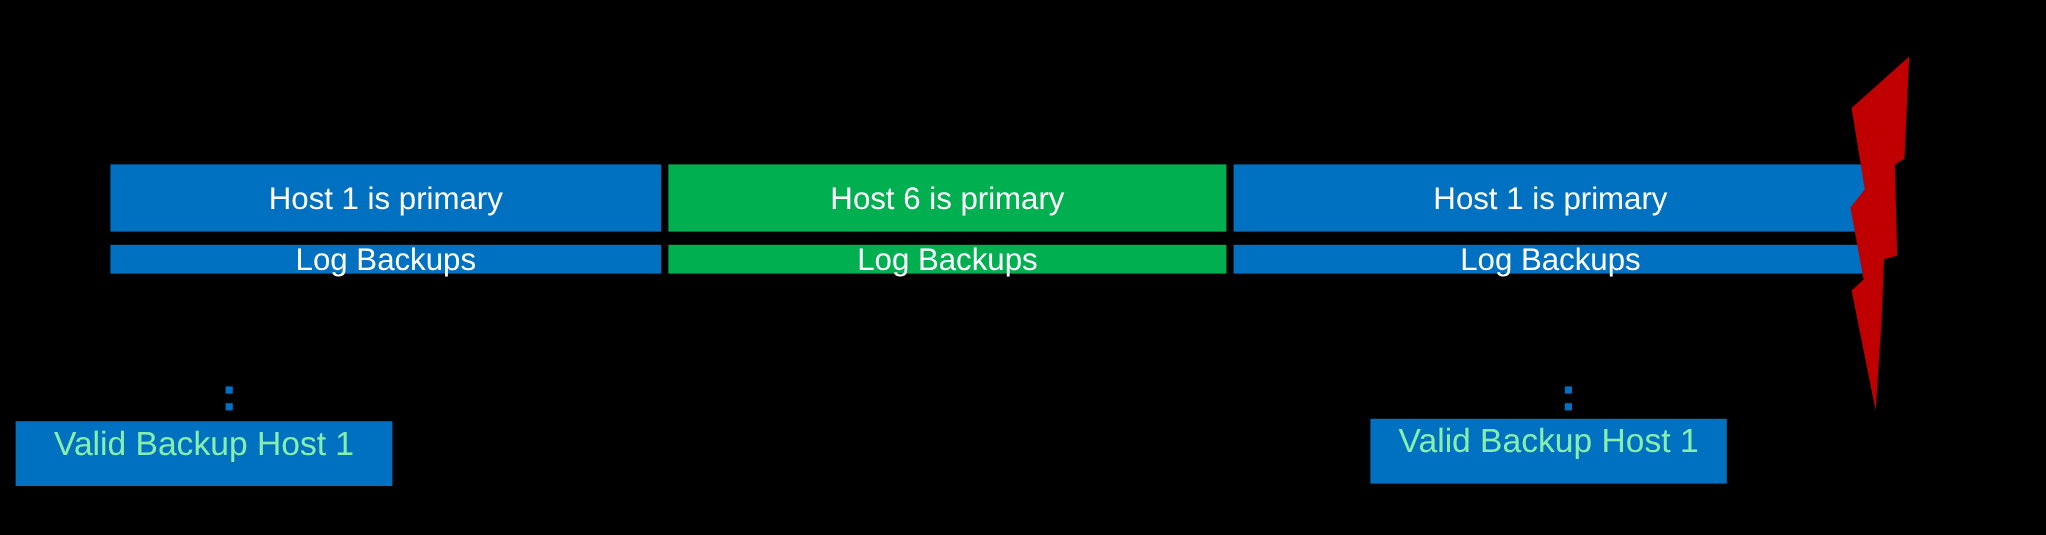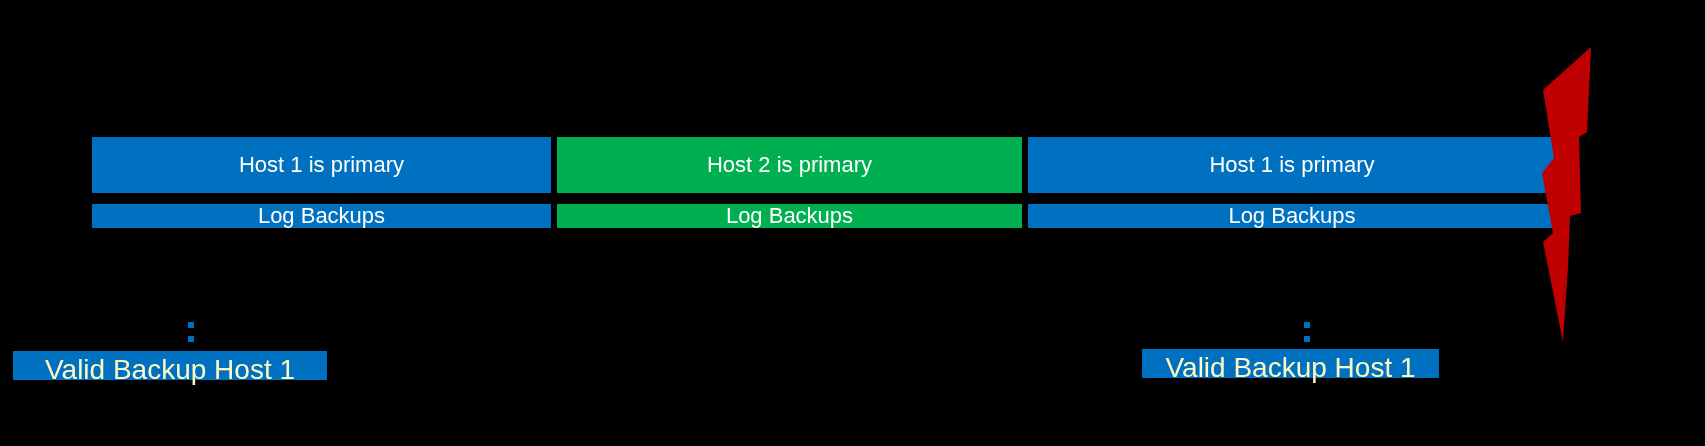--- a/index.html
+++ b/index.html
@@ -14,36 +14,36 @@
     background: #000000;
     overflow: hidden;
     font-family: "Liberation Sans", "DejaVu Sans", sans-serif;
   }
   .bar {
     position: absolute;
     display: flex;
     align-items: center;
     justify-content: center;
     color: #FFFFFF;
-    font-size: 22px;
+    font-size: 26px;
     line-height: 1;
     white-space: nowrap;
   }
   .row-primary { top: 137px; height: 56px; }
   .row-logbk   { top: 204px; height: 24px; }
   .seg1 { left: 92px;   width: 459px; }
   .seg2 { left: 557px;  width: 465px; }
   .seg3 { left: 1028px; width: 528px; }
   .fill-blue  { background: #0070C0; }
   .fill-green { background: #00B050; }
   .valid-label {
     position: absolute;
-    height: 29px;
+    height: 54px;
     background: #0070C0;
-    color: #fef9c3;
+    color: #86efac;
     font-size: 28px;
     line-height: 38px;
     text-align: center;
     white-space: nowrap;
   }
   .valid-label-1 { left: 13px;   top: 351px; width: 314px; }
   .valid-label-2 { left: 1142px; top: 349px; width: 297px; }
   .connector {
     position: absolute;
     width: 6px;
@@ -68,21 +68,21 @@
     height: 310px;
     z-index: 5;
   }
 </style>
 </head>
 <body>
 
 <div class="canvas">
 
   <div class="bar row-primary seg1 fill-blue">Host 1 is primary</div>
-  <div class="bar row-primary seg2 fill-green">Host 2 is primary</div>
+  <div class="bar row-primary seg2 fill-green">Host 6 is primary</div>
   <div class="bar row-primary seg3 fill-blue">Host 1 is primary</div>
 
   <div class="bar row-logbk seg1 fill-blue">Log Backups</div>
   <div class="bar row-logbk seg2 fill-green">Log Backups</div>
   <div class="bar row-logbk seg3 fill-blue">Log Backups</div>
 
   <div class="connector connector-1">
     <div class="dot dot-a"></div>
     <div class="dot dot-b"></div>
   </div>

